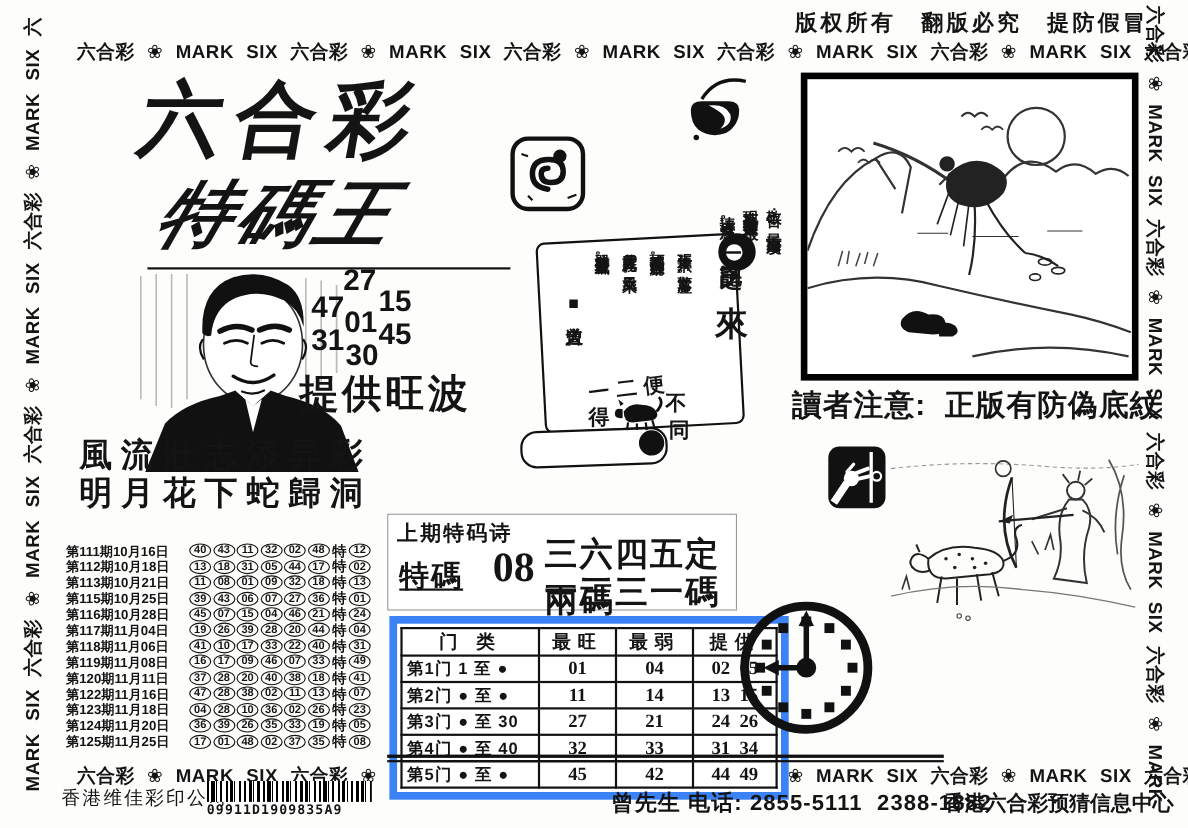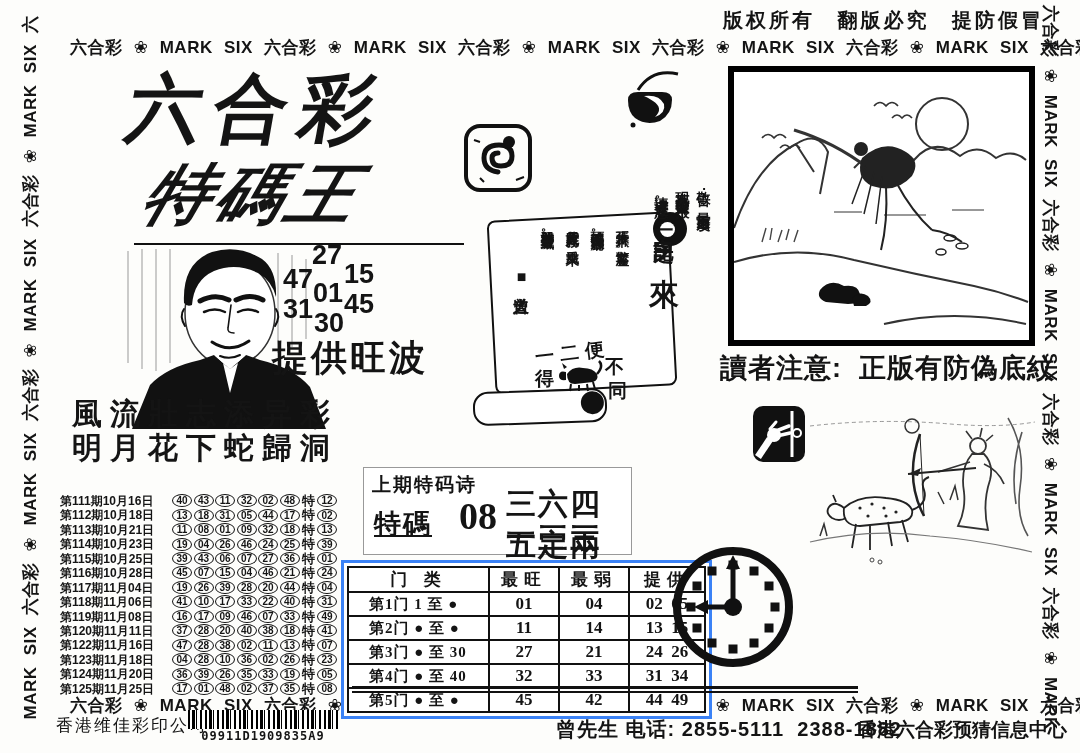--- a/index.html
+++ b/index.html
@@ -74,43 +74,43 @@
   .poem1{top:394px;}.poem2{top:428px;}
   
   .results{position:absolute;left:60px;top:476px;}
   .result-row{height:14.45px;line-height:14px;white-space:nowrap;}
   .r-label{display:inline-block;width:112px;font-size:12px;font-weight:bold;margin-top:18px;}
   .ball{display:inline-block;width:20px;height:13px;border:1.4px solid #111;border-radius:50%;
         font-size:10px;font-weight:bold;text-align:center;line-height:12px;margin-right:1.5px;
         vertical-align:middle;box-sizing:border-box;}
   .te{font-size:13px;font-weight:bold;margin:0 2px 0 1px;}
   
-  .last-issue{position:absolute;left:352px;top:467px;width:269px;height:88px;
-              border:1.5px solid #999;background:#fff;box-sizing:border-box;margin-left:11px;}
+  .last-issue{position:absolute;left:352px;top:467px;width:318px;height:88px;
+              border:1.5px solid #999;background:#fff;box-sizing:border-box;}
   .li-heading{position:absolute;left:8px;top:4px;font-size:19px;font-weight:bold;letter-spacing:2px;}
   .li-special{position:absolute;left:10px;top:38px;font-size:27px;font-weight:900;letter-spacing:2px;text-decoration:underline;}
   .li-value{position:absolute;left:95px;top:26px;font-size:38px;font-weight:bold;
             font-family:"Liberation Serif","DejaVu Serif",serif;}
   .li-line{position:absolute;left:142px;font-size:30px;font-weight:bold;letter-spacing:2px;}
   .li-line1{top:16px;}.li-line2{top:50px;}
   
-  .gate-wrap{position:absolute;left:341px;top:560px;border:3px solid #3b82f6;padding:3px;background:#fff;}
+  .gate-wrap{position:absolute;left:354px;top:560px;border:7px solid #3b82f6;padding:3px;background:#fff;}
   .gate-wrap table{border-collapse:collapse;}
   .gate-wrap th,.gate-wrap td{border:2.5px solid #111;height:20px;}
   .gate-wrap th{font-size:17px;font-weight:bold;letter-spacing:6px;padding:0 4px;}
-  td.gate{width:118px;font-size:15px;font-weight:bold;padding-left:20px;letter-spacing:1px;
-          white-space:pre;font-family:Liberation Serif, serif;}
+  td.gate{width:118px;font-size:15px;font-weight:bold;padding-left:4px;letter-spacing:1px;
+          white-space:pre;}
   td.numcell{width:66px;text-align:center;font-size:17px;font-weight:bold;
              font-family:"Liberation Serif","DejaVu Serif",serif;}
   td.prov{width:72px;white-space:pre;}
   .double-line{position:absolute;left:352px;top:686px;width:506px;height:7px;
                border-top:3px solid #111;border-bottom:2px solid #111;box-sizing:border-box;}
   
   .footer-printer{position:absolute;left:56px;top:714px;font-size:17px;letter-spacing:2px;}
-  .barcode-block{position:absolute;left:188px;top:710px;width:150px;text-align:center;}
+  .barcode-block{position:absolute;left:188px;top:710px;width:150px;}
   .barcode-bars{width:150px;height:19px;margin:0 auto;
      background:repeating-linear-gradient(90deg,#000 0 2px,#fff 2px 4px,#000 4px 7px,#fff 7px 8px,#000 8px 9px,#fff 9px 12px,#000 12px 14px,#fff 14px 17px);}
   .barcode-text{font-family:"DejaVu Sans Mono","Liberation Mono",monospace;font-size:12px;
                 font-weight:bold;letter-spacing:1px;}
   .footer-contact{position:absolute;left:556px;top:716px;font-size:20px;font-weight:bold;
                   letter-spacing:1px;white-space:pre;}
   .footer-center{position:absolute;left:858px;top:717px;font-size:19px;font-weight:bold;}
 </style>
 </head>
 <body>
@@ -247,21 +247,20 @@
   <span class="num n5">31</span>
   <span class="num n6">30</span>
   <div class="provider">提供旺波</div>
   <div class="poem poem2">明月花下蛇歸洞</div>
   <div class="poem poem1">風流壯志添异彩</div>
 
   <div class="results">
       <div class="result-row"><span class="r-label">第111期10月16日</span><span class="ball">40</span><span class="ball">43</span><span class="ball">11</span><span class="ball">32</span><span class="ball">02</span><span class="ball">48</span><span class="te">特</span><span class="ball">12</span></div>
       <div class="result-row"><span class="r-label">第112期10月18日</span><span class="ball">13</span><span class="ball">18</span><span class="ball">31</span><span class="ball">05</span><span class="ball">44</span><span class="ball">17</span><span class="te">特</span><span class="ball">02</span></div>
       <div class="result-row"><span class="r-label">第113期10月21日</span><span class="ball">11</span><span class="ball">08</span><span class="ball">01</span><span class="ball">09</span><span class="ball">32</span><span class="ball">18</span><span class="te">特</span><span class="ball">13</span></div>
-      <div class="result-row"><span class="r-label">第114期10月23日</span><span class="ball">19</span><span class="ball">04</span><span class="ball">26</span><span class="ball">46</span><span class="ball">24</span><span class="ball">25</span><span class="te">特</span><span class="ball">39</span></div>
       <div class="result-row"><span class="r-label">第115期10月25日</span><span class="ball">39</span><span class="ball">43</span><span class="ball">06</span><span class="ball">07</span><span class="ball">27</span><span class="ball">36</span><span class="te">特</span><span class="ball">01</span></div>
       <div class="result-row"><span class="r-label">第116期10月28日</span><span class="ball">45</span><span class="ball">07</span><span class="ball">15</span><span class="ball">04</span><span class="ball">46</span><span class="ball">21</span><span class="te">特</span><span class="ball">24</span></div>
       <div class="result-row"><span class="r-label">第117期11月04日</span><span class="ball">19</span><span class="ball">26</span><span class="ball">39</span><span class="ball">28</span><span class="ball">20</span><span class="ball">44</span><span class="te">特</span><span class="ball">04</span></div>
       <div class="result-row"><span class="r-label">第118期11月06日</span><span class="ball">41</span><span class="ball">10</span><span class="ball">17</span><span class="ball">33</span><span class="ball">22</span><span class="ball">40</span><span class="te">特</span><span class="ball">31</span></div>
       <div class="result-row"><span class="r-label">第119期11月08日</span><span class="ball">16</span><span class="ball">17</span><span class="ball">09</span><span class="ball">46</span><span class="ball">07</span><span class="ball">33</span><span class="te">特</span><span class="ball">49</span></div>
       <div class="result-row"><span class="r-label">第120期11月11日</span><span class="ball">37</span><span class="ball">28</span><span class="ball">20</span><span class="ball">40</span><span class="ball">38</span><span class="ball">18</span><span class="te">特</span><span class="ball">41</span></div>
       <div class="result-row"><span class="r-label">第122期11月16日</span><span class="ball">47</span><span class="ball">28</span><span class="ball">38</span><span class="ball">02</span><span class="ball">11</span><span class="ball">13</span><span class="te">特</span><span class="ball">07</span></div>
       <div class="result-row"><span class="r-label">第123期11月18日</span><span class="ball">04</span><span class="ball">28</span><span class="ball">10</span><span class="ball">36</span><span class="ball">02</span><span class="ball">26</span><span class="te">特</span><span class="ball">23</span></div>
       <div class="result-row"><span class="r-label">第124期11月20日</span><span class="ball">36</span><span class="ball">39</span><span class="ball">26</span><span class="ball">35</span><span class="ball">33</span><span class="ball">19</span><span class="te">特</span><span class="ball">05</span></div>
       <div class="result-row"><span class="r-label">第125期11月25日</span><span class="ball">17</span><span class="ball">01</span><span class="ball">48</span><span class="ball">02</span><span class="ball">37</span><span class="ball">35</span><span class="te">特</span><span class="ball">08</span></div>

